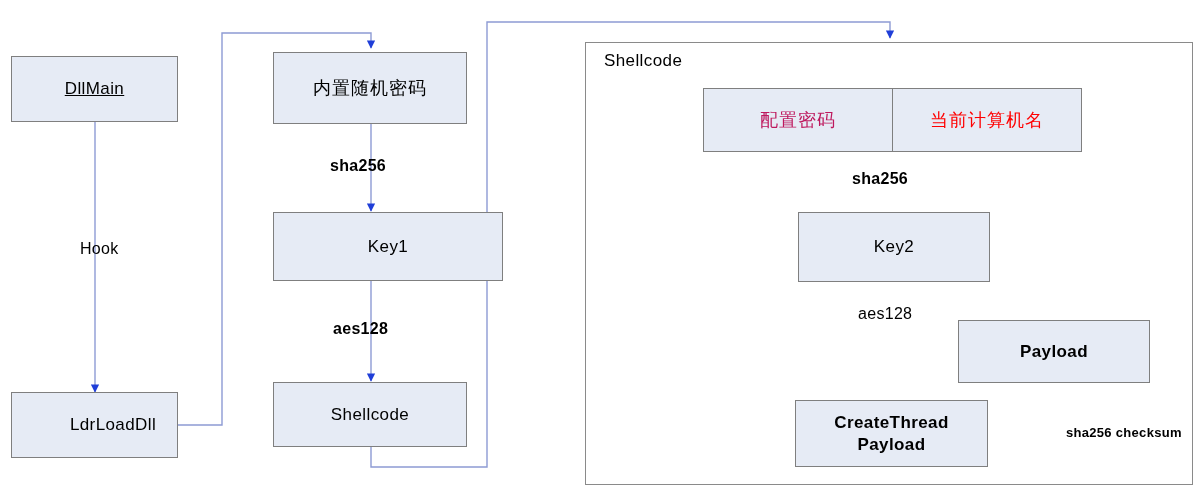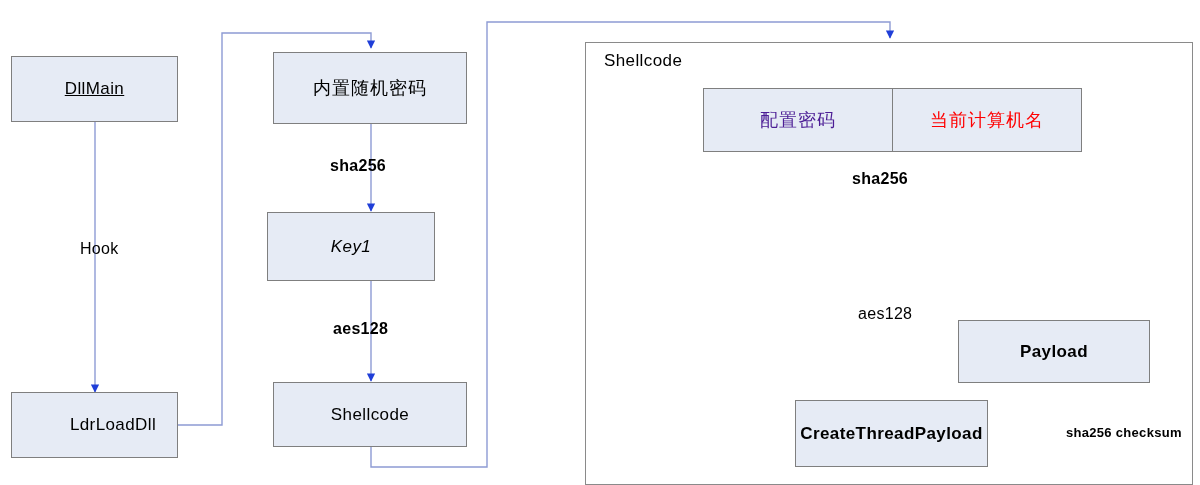--- a/index.html
+++ b/index.html
@@ -67,21 +67,21 @@
     border: 1px solid #7f7f7f;
     display: flex;
   }
   .splitbox .cell {
     flex: 1;
     display: flex;
     align-items: center;
     justify-content: center;
     font-size: 18px;
     letter-spacing: 1px;
-    color: #4c1d95;
+    color: #be185d;
   }
   .splitbox .cell + .cell {
     border-left: 1px solid #7f7f7f;
     color: #ff0000;
   }
   .edge-label {
     position: absolute;
     font-size: 16px;
     color: #000000;
     white-space: nowrap;
@@ -136,21 +136,21 @@
   </div>
 
   <div class="node cjk" style="left:273px; top:52px; width:194px; height:72px;">
     <span>内置随机密码</span>
   </div>
 
   <div class="edge-label bold" style="left:330px; top:157px;">
     <span>sha256</span>
   </div>
 
-  <div class="node" style="left:267px; top:212px; width:168px; height:69px;font-style:italic;">
+  <div class="node" style="left:273px; top:212px; width:230px; height:69px;">
     <span>Key1</span>
   </div>
 
   <div class="edge-label bold" style="left:333px; top:320px;">
     <span>aes128</span>
   </div>
 
   <div class="node" style="left:273px; top:382px; width:194px; height:65px;">
     <span>Shellcode</span>
   </div>
@@ -161,31 +161,34 @@
 
   <div class="splitbox" style="left:703px; top:88px; width:379px; height:64px;">
     <div class="cell">配置密码</div>
     <div class="cell">当前计算机名</div>
   </div>
 
   <div class="edge-label bold" style="left:852px; top:170px;">
     <span>sha256</span>
   </div>
 
+  <div class="node" style="left:798px; top:212px; width:192px; height:70px;">
+    <span>Key2</span>
+  </div>
 
   <div class="edge-label" style="left:858px; top:305px;">
     <span>aes128</span>
   </div>
 
 
   <div class="node red" style="left:958px; top:320px; width:192px; height:63px;">
     <span>Payload</span>
   </div>
 
-  <div class="node red" style="left:795px; top:400px; width:193px; height:67px; flex-direction:row;">
+  <div class="node red" style="left:795px; top:400px; width:193px; height:67px; flex-direction:column;">
     <span>CreateThread</span>
     <span>Payload</span>
   </div>
 
   <div class="edge-label small" style="left:1066px; top:425px;">
     <span>sha256 checksum</span>
   </div>
 
 </div>
 

